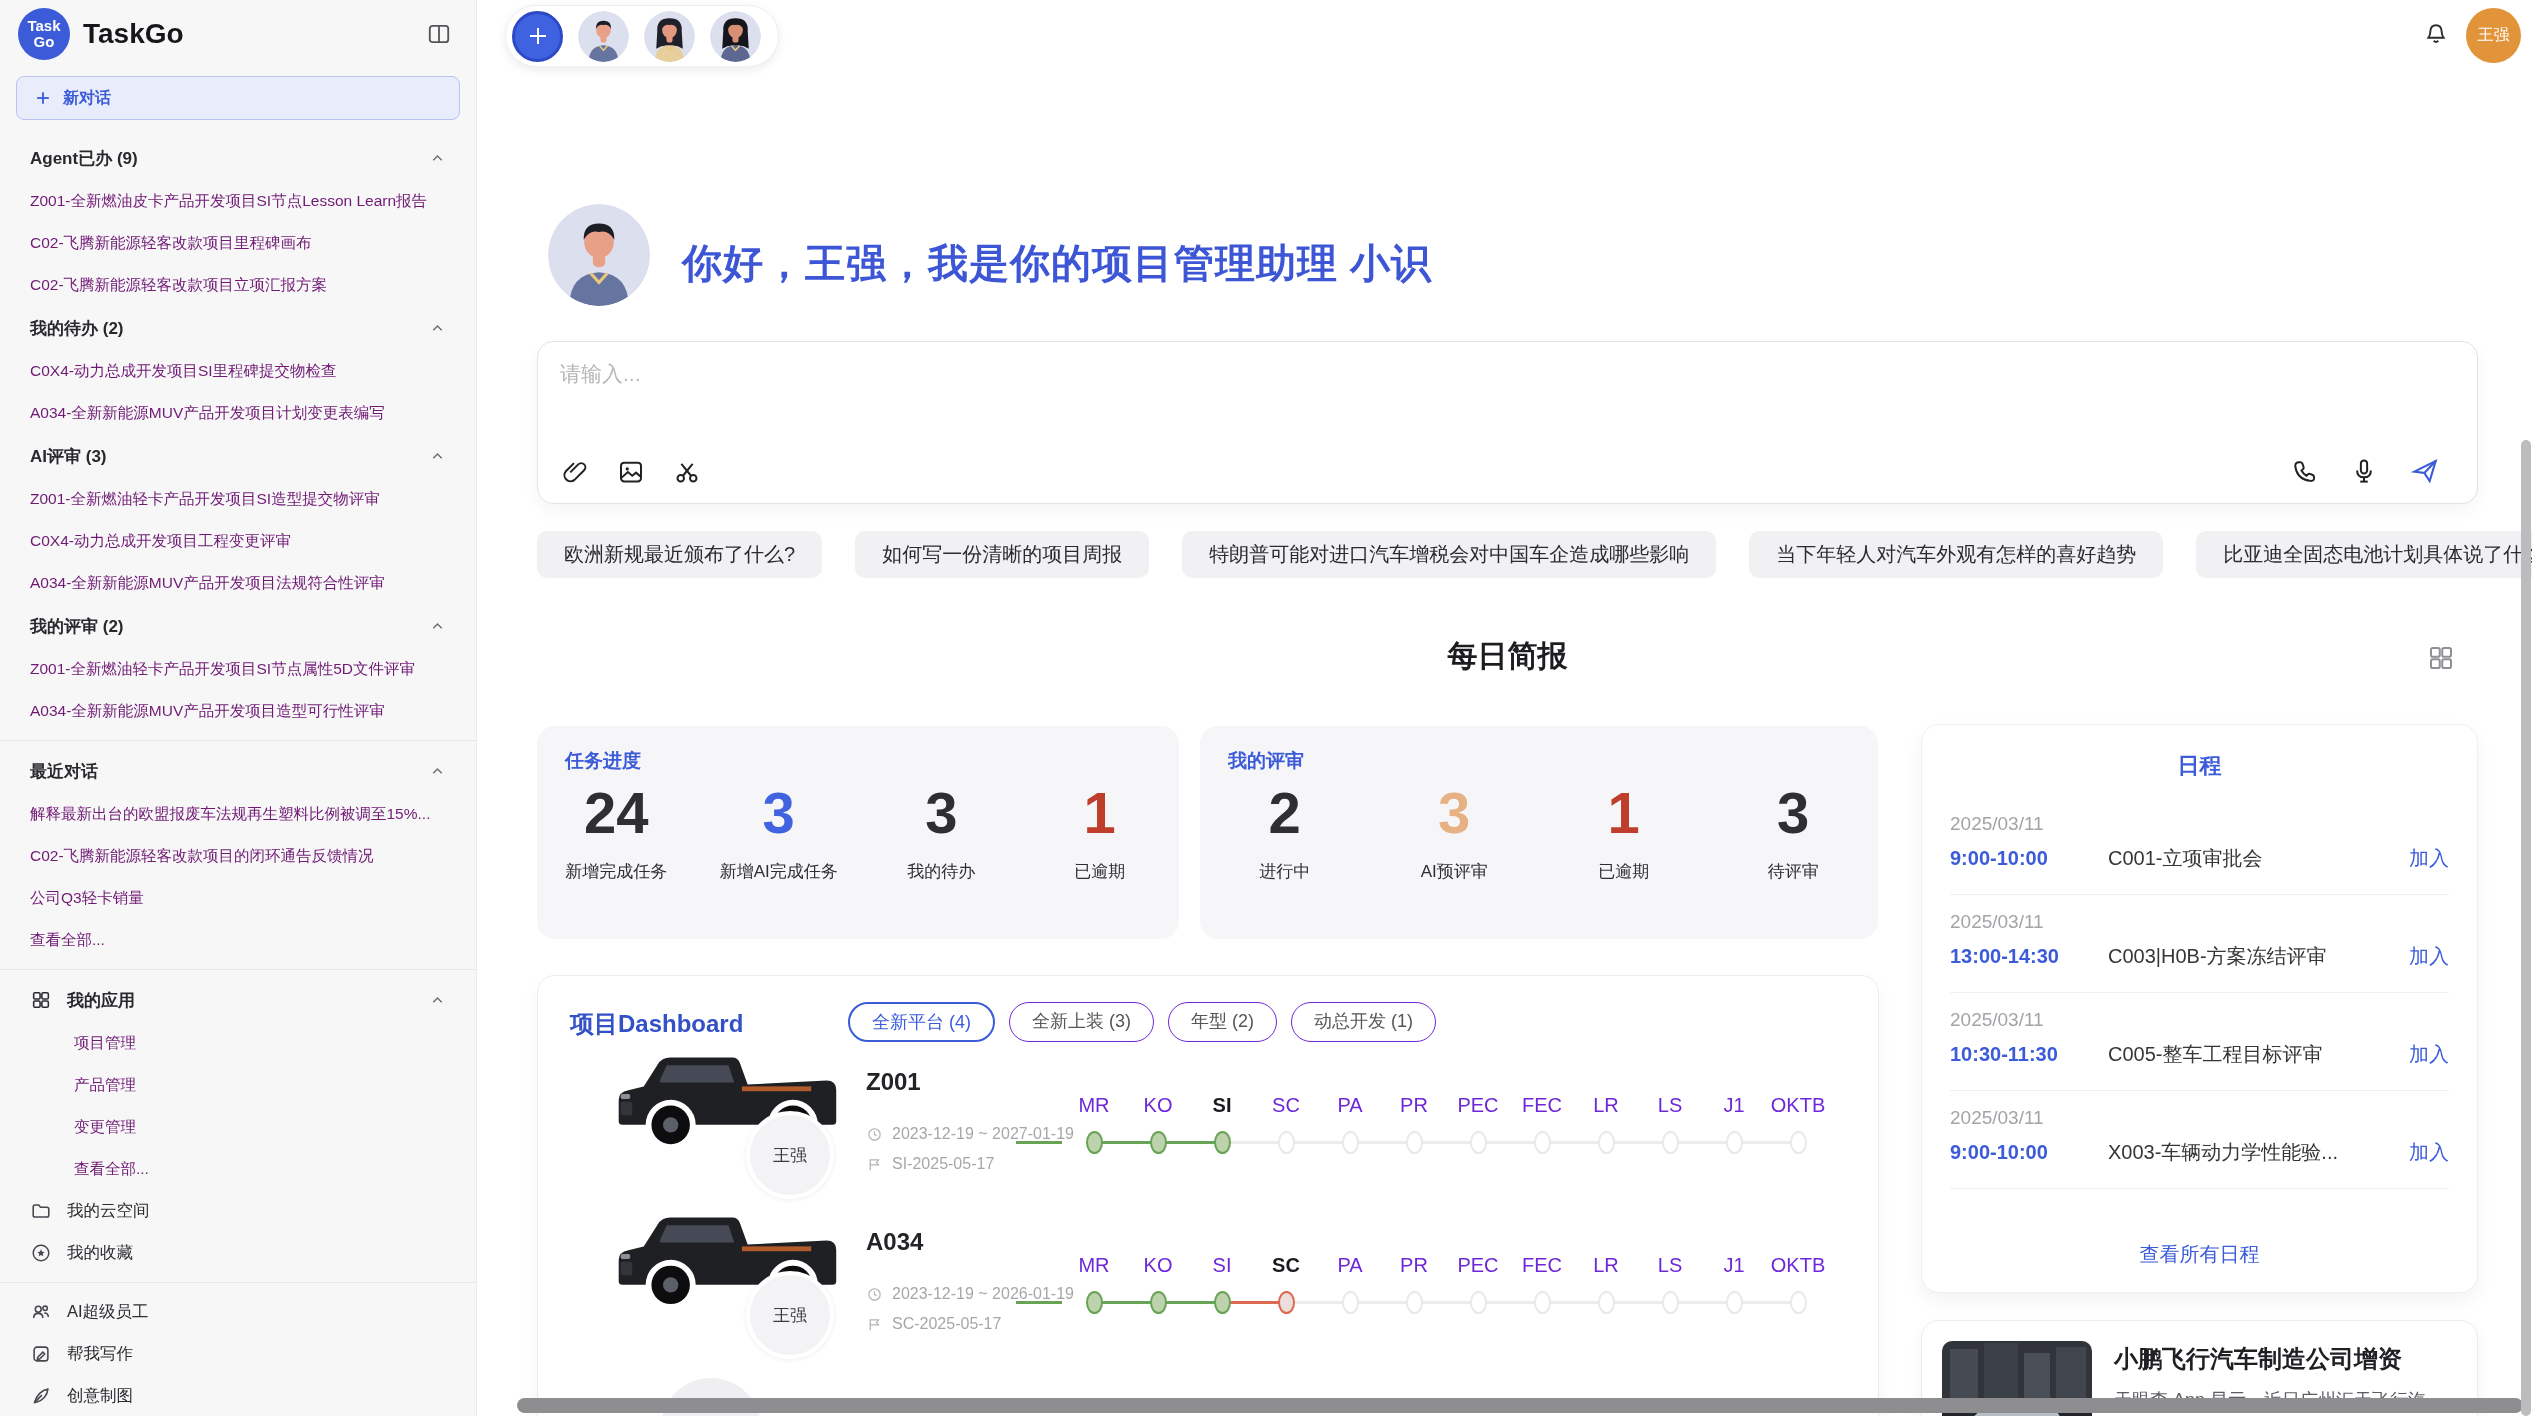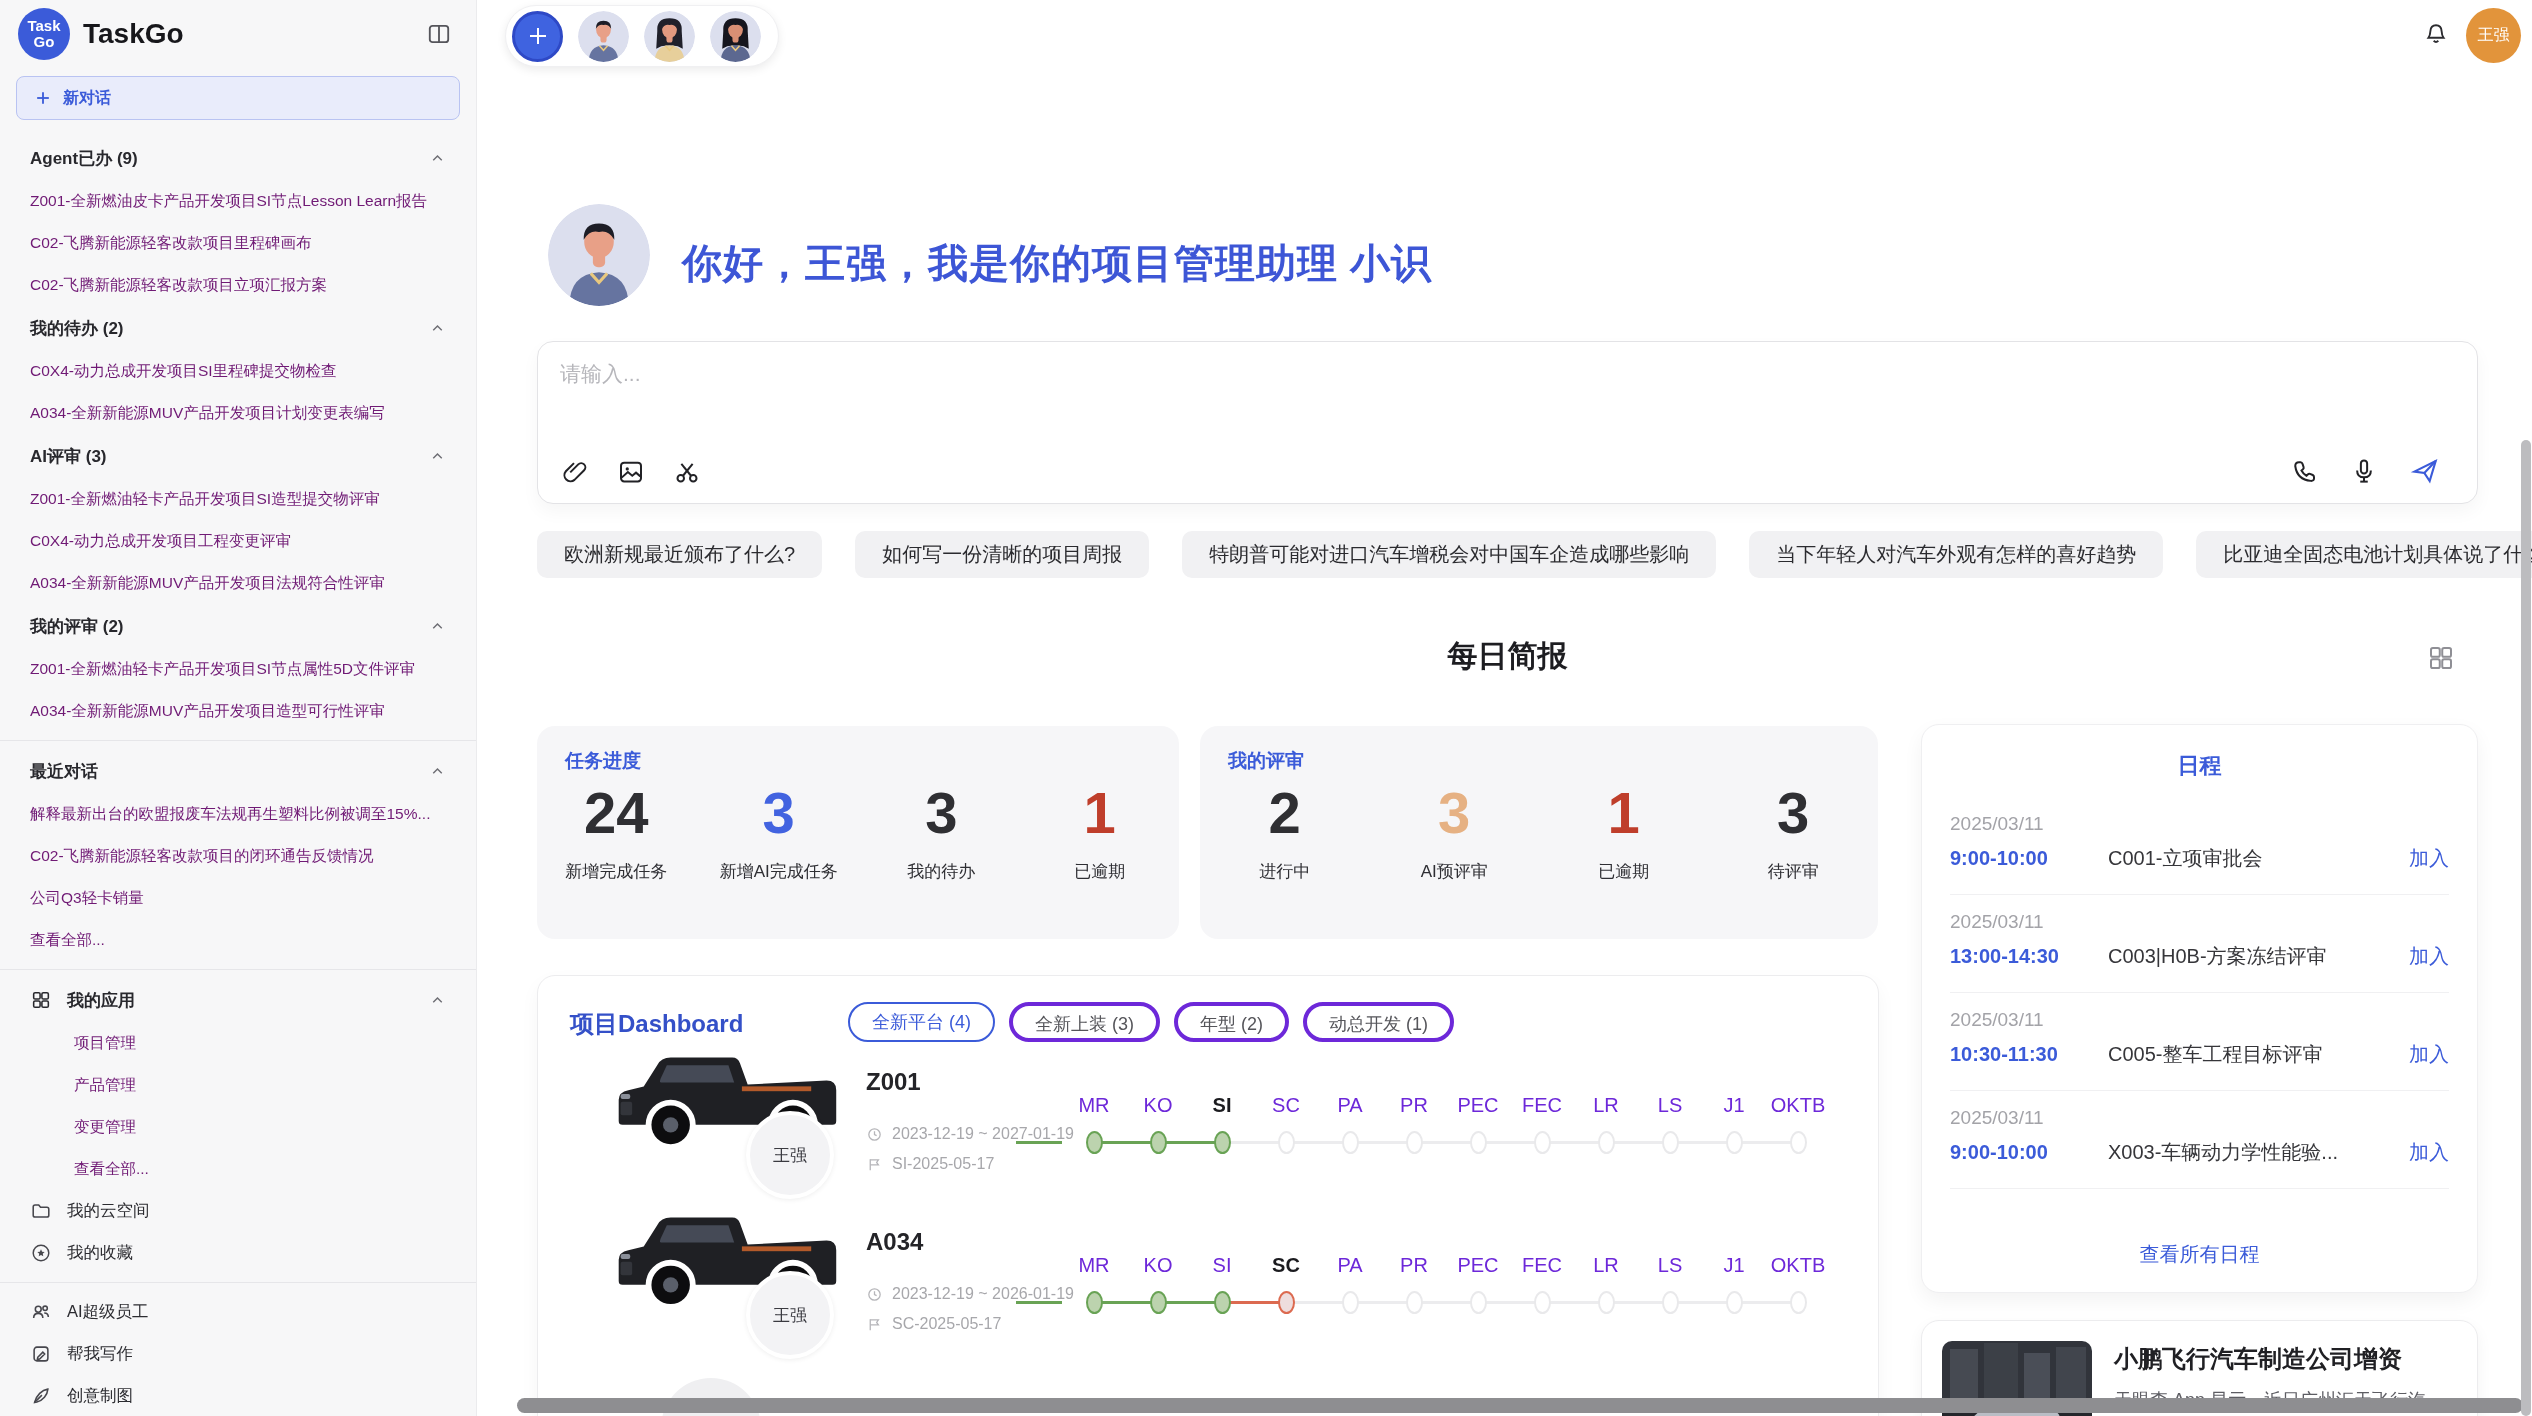--- a/index.html
+++ b/index.html
@@ -74,21 +74,21 @@
   .stat-col { display:flex; flex-direction:column; align-items:center; min-width:110px; }
   .stat-num { font-size:58px; font-weight:600; line-height:62px; }
   .stat-label { margin-top:16px; font-size:17px; color:#2e2e33; }
 
   
   .dash-card { position:absolute; left:537px; top:975px; width:1342px; height:560px; background:#fff;
     border:1px solid #ececee; border-radius:18px; box-shadow:0 8px 20px rgba(0,0,0,.04); }
   .dash-title { position:absolute; left:32px; top:32px; font-size:24px; font-weight:600; color:#3450c8; }
   .dash-tabs { position:absolute; left:310px; top:26px; display:flex; gap:14px; }
   .dash-tab { height:40px; line-height:37px; padding:0 22px; border-radius:20px; font-size:18px;
-    border:4px solid #6d28d9; color:#55555a; background:#fff; cursor:pointer; white-space:nowrap; }
+    border:1px solid #6d28d9; color:#55555a; background:#fff; cursor:pointer; white-space:nowrap; }
   .dash-tab.active { border:2px solid #3b5bd9; color:#3b5bd9; line-height:36px; font-weight:500; }
   .proj-row { position:absolute; left:0; right:0; height:160px; }
   .proj-img { position:absolute; left:73px; top:0; width:231px; height:144px; }
   .owner-badge { position:absolute; left:208px; top:87px; width:88px; height:88px; border-radius:50%;
     background:#f3f3f5; border:4px solid #fff; box-shadow:0 1px 5px rgba(0,0,0,.07); z-index:2;
     display:flex; align-items:center; justify-content:center; font-size:17px; color:#3a3a40; }
   .proj-code { position:absolute; left:328px; top:44px; font-size:24px; font-weight:700; color:#242428; }
   .proj-meta { position:absolute; left:328px; display:flex; align-items:center; gap:9px;
     color:#a7a7ab; font-size:16px; white-space:nowrap; }
   .proj-meta .ic { color:#b5b5b9; display:flex; }

